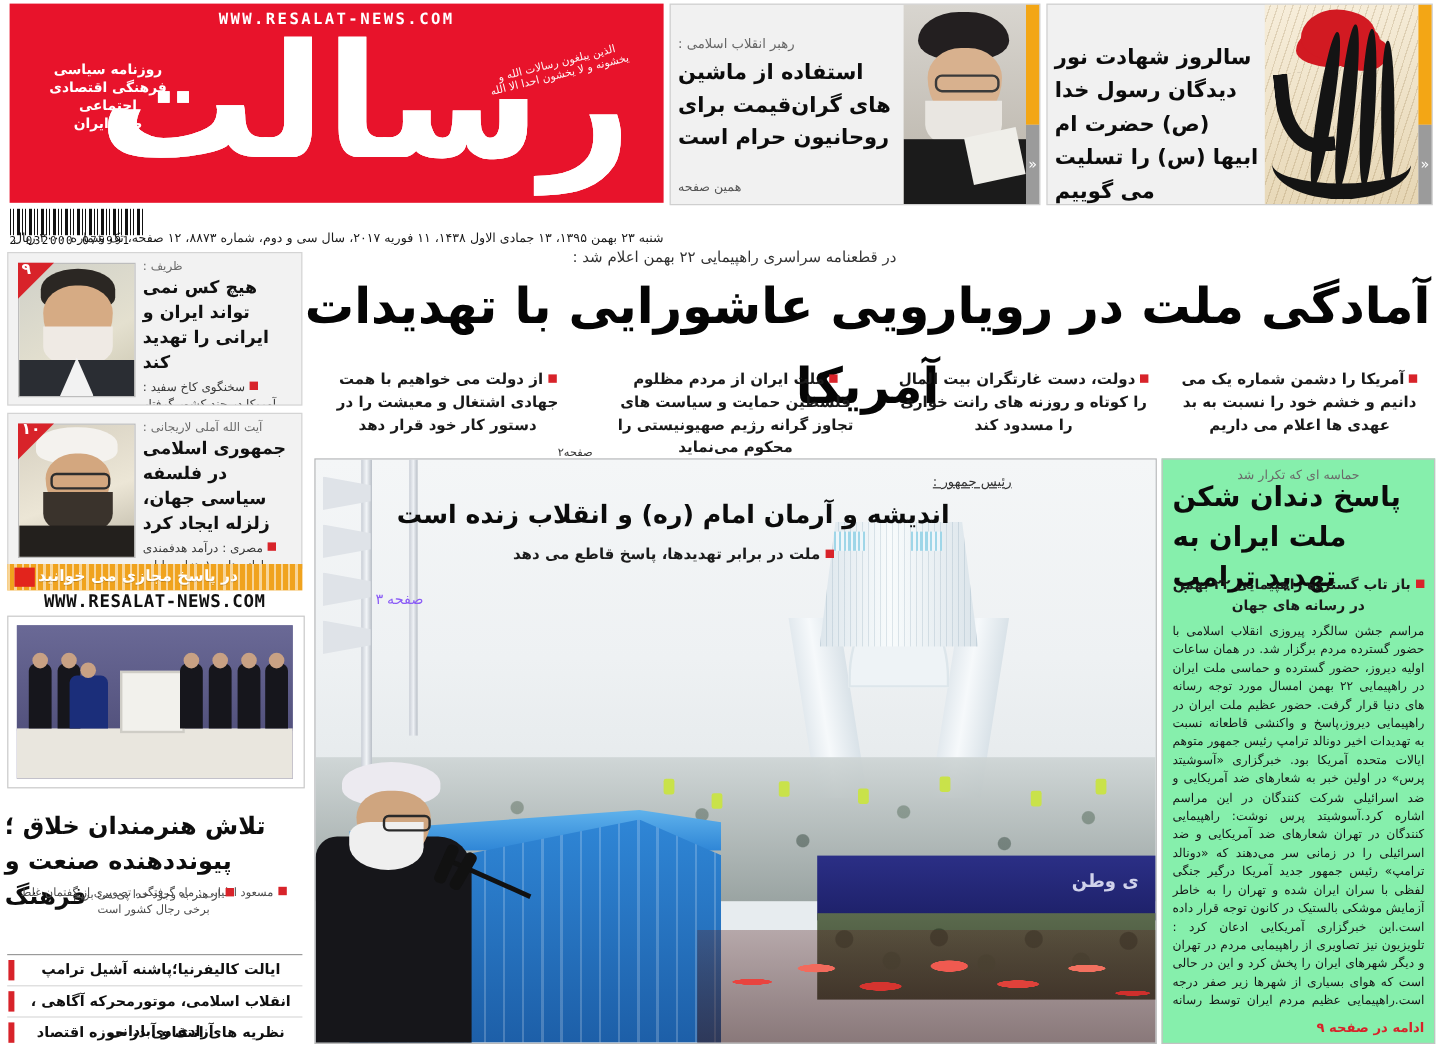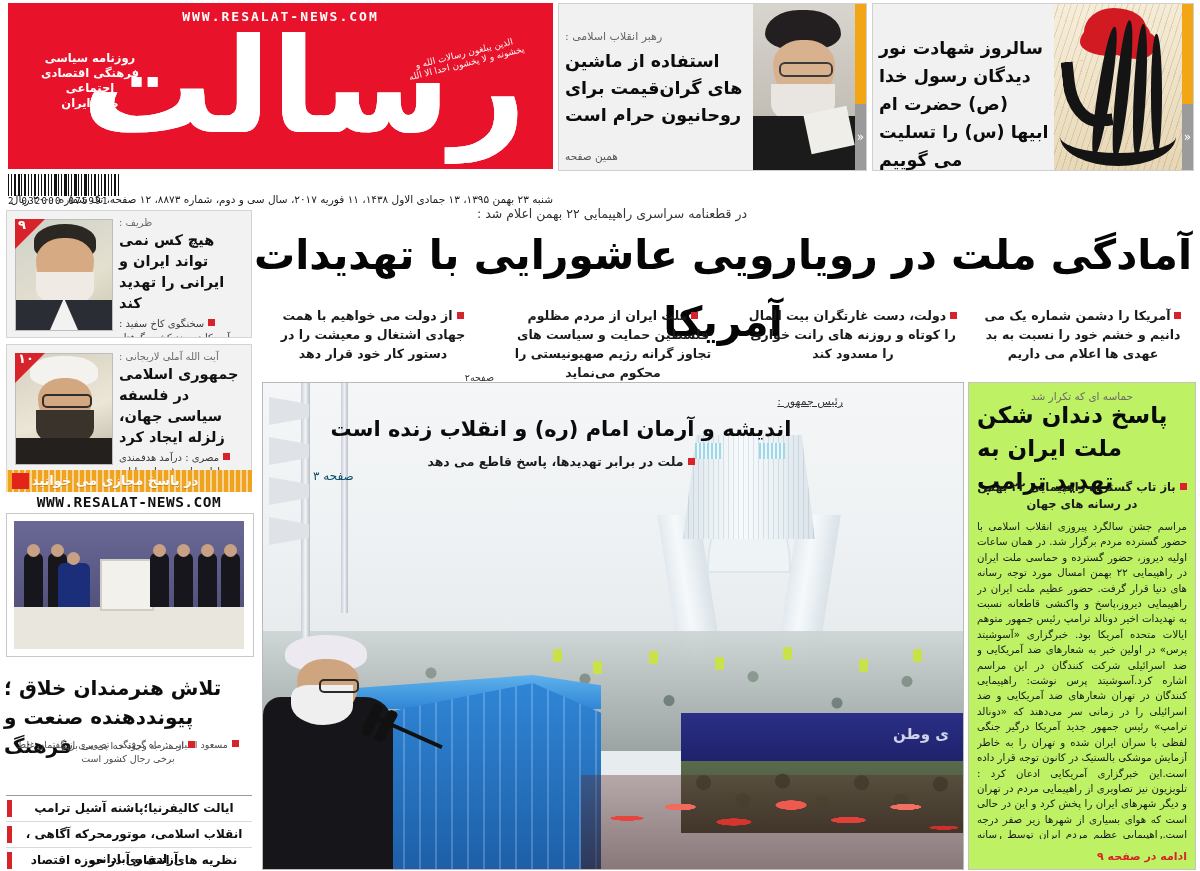--- a/index.html
+++ b/index.html
@@ -283,25 +283,25 @@
       radial-gradient(ellipse at 70% 48%,#e0413a 0 17px,transparent 18px),
       radial-gradient(ellipse at 85% 34%,#f2705f 0 15px,transparent 16px),
       radial-gradient(ellipse at 95% 56%,#cf2f2c 0 14px,transparent 15px),
       linear-gradient(180deg,rgba(90,40,40,.35),rgba(60,25,25,.55));}
 
   .cap-wrap{position:absolute;left:16px;right:120px;top:12px;}
   .cap-kick{text-align:right;font-size:11px;color:#333;text-decoration:underline;}
   .cap-head{text-align:center;font-size:21px;line-height:30px;font-weight:bold;color:#0b0b0b;
     margin-top:6px;}
   .cap-sub{text-align:center;font-size:12.5px;font-weight:bold;color:#1b1b1b;margin-top:10px;}
-  .cap-pg{text-align:left;font-size:12px;color:#0c4a6e;margin-top:0;padding-left:34px;}
+  .cap-pg{text-align:left;font-size:12px;color:#8b5cf6;margin-top:23px;padding-left:34px;font-family:Liberation Serif, serif;}
 
   
   .rcol{position:absolute;left:968px;top:382px;width:226px;height:486px;
-    border:1px solid #c2c2c2;background:#bef264;}
+    border:1px solid #c2c2c2;background:#86efac;}
   .rc-kick{position:absolute;right:8px;left:8px;top:7px;text-align:center;
     font-size:10.5px;color:#6a6a6a;}
   .rc-headwrap{position:absolute;right:8px;left:8px;top:16px;text-align:left;}
   .rc-head{font-size:23px;line-height:33px;font-weight:bold;color:#0b0b0b;position:relative;}
   .rc-hl{position:absolute;right:14px;top:3px;width:108px;height:26px;
     background:rgba(216,35,42,.35);z-index:-1;}
   .rc-sub{position:absolute;right:8px;left:8px;top:96px;text-align:center;
     font-size:11.5px;line-height:17px;font-weight:bold;color:#1b1b1b;}
   .rc-body{position:absolute;right:8px;left:8px;top:136px;bottom:30px;
     font-size:10.2px;line-height:15.4px;text-align:justify;color:#171717;

